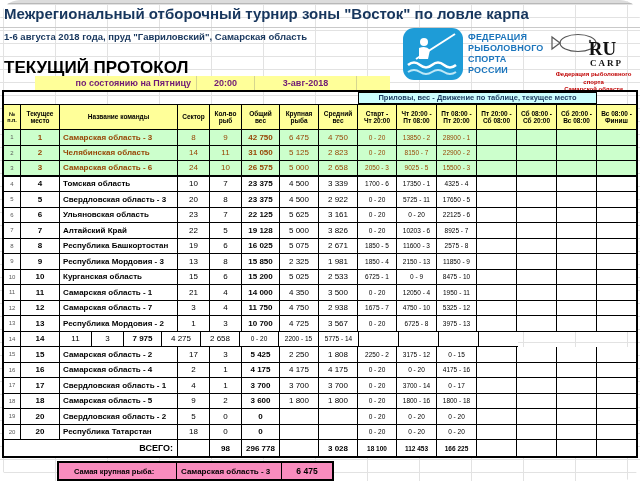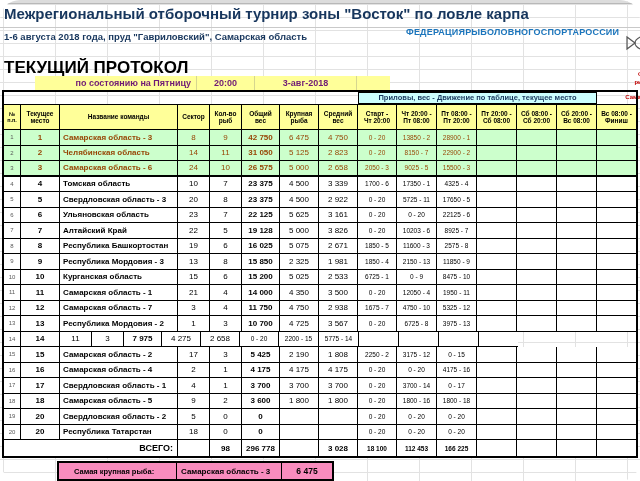--- a/index.html
+++ b/index.html
@@ -12,21 +12,21 @@
   .title-underline{position:absolute;left:0;top:27px;width:640px;height:1px;background:#c9c9c9;}
   .subtitle{position:absolute;left:4px;top:31px;font-size:9.5px;font-weight:bold;color:#17365D;white-space:nowrap;}
   .protocol{position:absolute;left:4px;top:58px;font-size:17px;font-weight:bold;color:#000;white-space:nowrap;}
   .status{position:absolute;left:35px;top:76px;width:355px;height:14px;background:#FFFF99;display:flex;align-items:center;color:#701a75;font-weight:bold;}
   .status>div{height:100%;display:flex;align-items:center;box-sizing:border-box;}
   .st-label{width:162px;justify-content:flex-end;padding-right:5px;font-size:9px;border-right:1px solid #d6d68f;}
   .st-time{width:58px;justify-content:center;font-size:9px;border-right:1px solid #d6d68f;}
   .st-date{width:102px;justify-content:center;font-size:9px;border-right:1px solid #d6d68f;}
   
   .logos{position:absolute;left:402px;top:27px;width:236px;height:58px;display:flex;align-items:flex-start;}
-  .frs-txt{display:flex;flex-direction:row;justify-content:center;height:54px;margin-left:4px;}
+  .frs-txt{display:flex;flex-direction:column;justify-content:center;height:54px;margin-left:4px;}
   .frs-txt div{font-size:9px;font-weight:bold;color:#1B75BC;line-height:1.2;letter-spacing:.2px;}
   .rucarp{position:relative;width:88px;height:58px;margin-left:6px;text-align:center;}
   .rucarp svg{position:absolute;left:0;top:2px;}
   .ru-big{position:relative;font-family:"Liberation Serif",serif;font-size:19px;font-weight:bold;color:#111;line-height:1;margin-top:12px;margin-left:18px;}
   .ru-carp{position:relative;font-family:"Liberation Serif",serif;font-size:9px;font-weight:bold;letter-spacing:2px;color:#111;margin-left:26px;}
   .ru-cap{position:relative;font-size:6px;font-weight:bold;color:#C00000;line-height:1.25;white-space:pre-line;margin-top:3px;}
   
   .tbl{position:absolute;left:2px;top:90px;width:636px;box-sizing:border-box;border:2px solid #000;background:transparent;}
   .band1{position:relative;height:12px;}
   .group-hdr{position:absolute;left:354px;top:0;width:239px;height:12px;box-sizing:border-box;background:#CCFFFF;border:1px solid #000;
@@ -376,21 +376,21 @@
           <div class="cell w13 pc"></div>
           <div class="cell w14 pc"></div>
         </div>
         <div class="trow">
           <div class="cell w0">15</div>
           <div class="cell w1">15</div>
           <div class="cell w2">Самарская область - 2</div>
           <div class="cell w3">17</div>
           <div class="cell w4">3</div>
           <div class="cell w5">5 425</div>
-          <div class="cell w6">2 190</div>
+          <div class="cell w6">2 250</div>
           <div class="cell w7">1 808</div>
           <div class="cell w8 pc">2250 - 2</div>
           <div class="cell w9 pc">3175 - 12</div>
           <div class="cell w10 pc">0 - 15</div>
           <div class="cell w11 pc"></div>
           <div class="cell w12 pc"></div>
           <div class="cell w13 pc"></div>
           <div class="cell w14 pc"></div>
         </div>
         <div class="trow">

